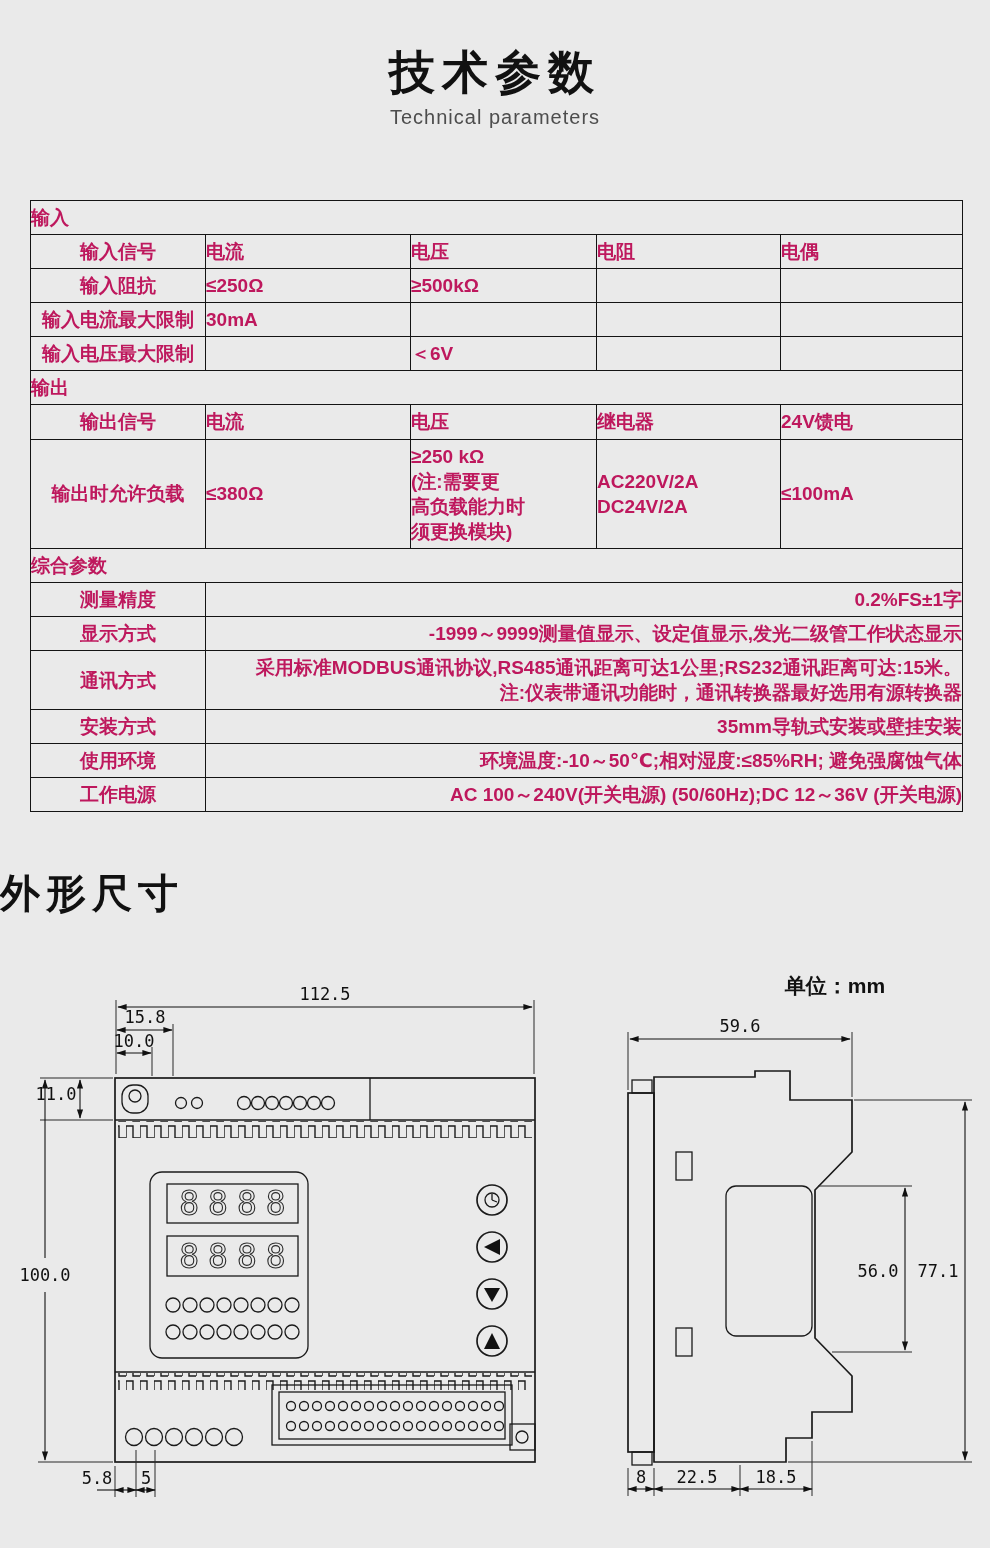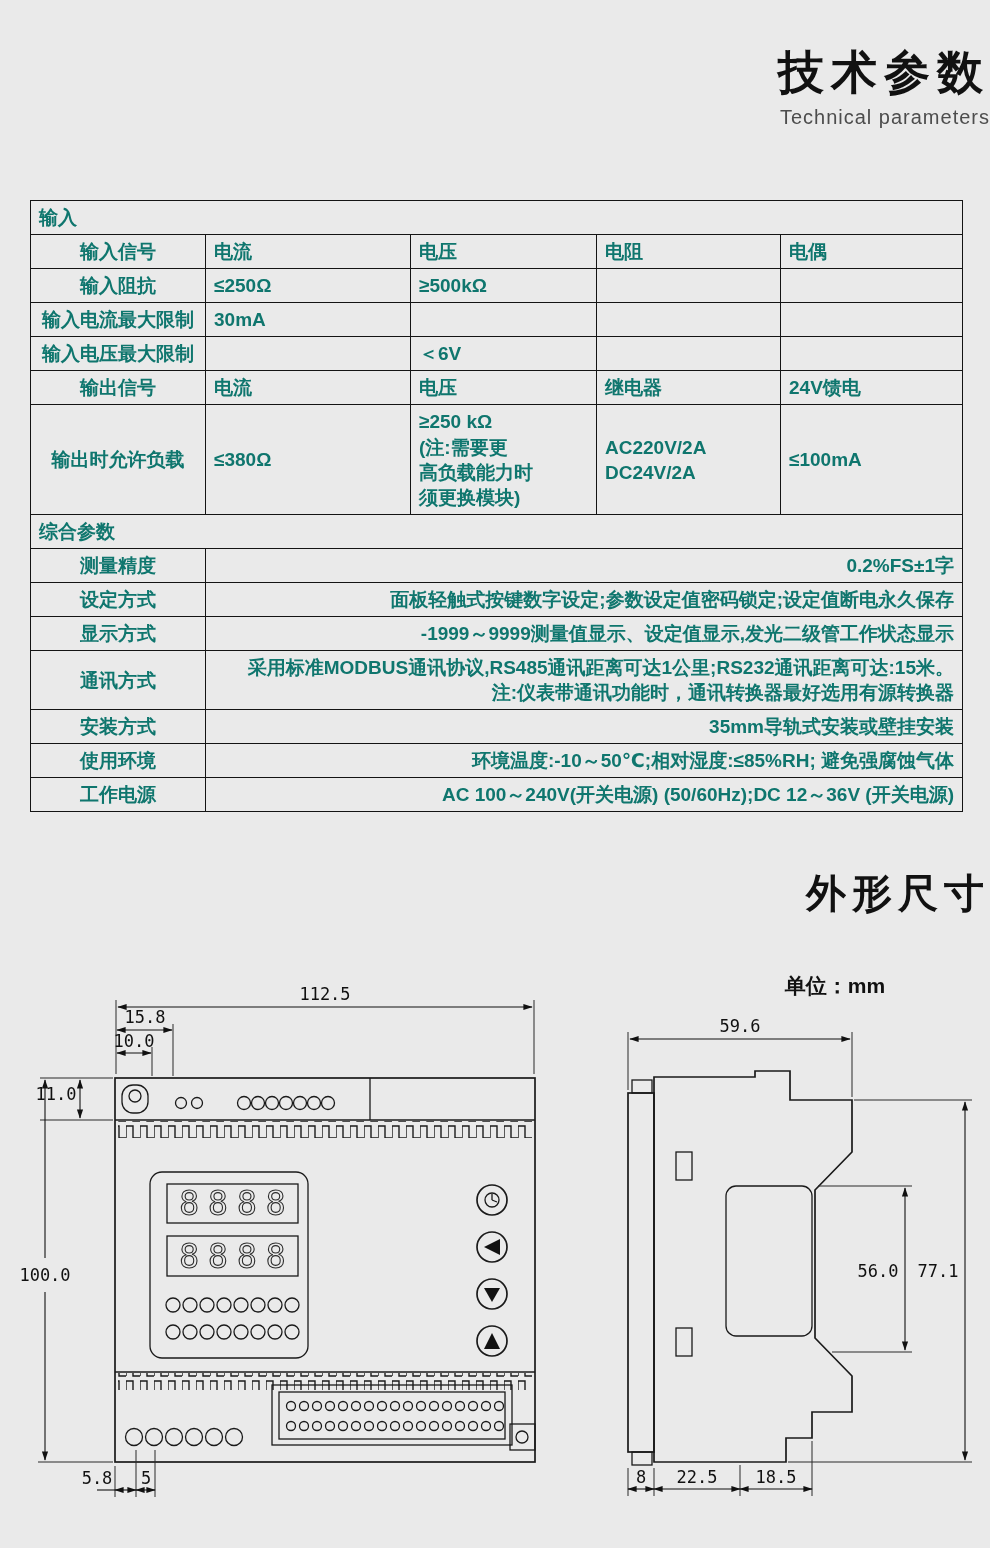--- a/index.html
+++ b/index.html
@@ -1,32 +1,32 @@
 <!DOCTYPE html>
 <html><head>
 <meta charset="utf-8">
 <style>
   * { margin:0; padding:0; box-sizing:border-box; }
   body { background:#d9d9d9; font-family:"Liberation Sans","DejaVu Sans",sans-serif; }
   .page { position:relative; width:990px; height:1548px; background:#eaeaea; overflow:hidden; margin:0 auto; }
 
-  header { position:absolute; top:42px; left:0; width:100%; text-align:right; }
+  header { position:absolute; top:42px; left:0; width:100%; text-align:center; }
   h1 { font-size:46px; font-weight:700; color:#111; letter-spacing:7px; }
   .sub { font-size:20px; color:#4d4d4d; margin-top:2px; letter-spacing:1px; }
 
   .tablewrap { position:absolute; top:200px; left:30px; width:932px; }
   table.spec { border-collapse:collapse; width:932px; table-layout:fixed; }
-  table.spec td { border:1.5px solid #141414; font-size:19px; font-weight:700; color:#0f766e;
-                  padding:4px 8px; line-height:1.32; white-space:pre-line; vertical-align:middle;margin-left:24px; }
+  table.spec td { border:1.5px solid #141414; font-size:19px; font-weight:700; color:#be185d;
+                  padding:4px 0; line-height:1.32; white-space:pre-line; vertical-align:middle;margin-left:24px; }
   td.lbl { text-align:center; }
   td.ctr { }
   td.val { text-align:right; }
   tr.sec td { text-align:left; }
 
-  h2.dim-title { position:absolute; top:866px; left:0; width:100%; text-align:right;
+  h2.dim-title { position:absolute; top:866px; left:0; width:100%; text-align:left;
                  font-size:40px; font-weight:700; color:#111; letter-spacing:6px; }
 
   svg.drawing { position:absolute; top:960px; left:0; }
   .dev  { stroke:#1a1a1a; stroke-width:1.7; fill:none; }
   .dev2 { stroke:#1a1a1a; stroke-width:1.3; fill:none; }
   .ext  { stroke:#2b2b2b; stroke-width:1; fill:none; }
   .dim  { stroke:#111;    stroke-width:1.1; fill:none; }
   svg text { font-family:"DejaVu Sans Mono","Liberation Mono",monospace; font-size:17px; fill:#111; }
   text.unit { font-family:"Liberation Sans","DejaVu Sans",sans-serif; font-size:21px; font-weight:700; }
   text.seg  { font-size:33px; letter-spacing:9px; fill:none; stroke:#2c2c2c; stroke-width:1.1; }
@@ -75,20 +75,23 @@
         <td class="ctr"></td>
         <td class="ctr"></td>
       </tr>
       <tr>
         <td class="lbl">输入电压最大限制</td>
         <td class="ctr"></td>
         <td class="ctr">＜6V</td>
         <td class="ctr"></td>
         <td class="ctr"></td>
       </tr>
+      <tr class="sec">
+            <td colspan="5">输出</td>
+          </tr>
       <tr>
         <td class="lbl">输出信号</td>
         <td class="ctr">电流</td>
         <td class="ctr">电压</td>
         <td class="ctr">继电器</td>
         <td class="ctr">24V馈电</td>
       </tr>
       <tr>
         <td class="lbl">输出时允许负载</td>
         <td class="ctr">≤380Ω</td>
@@ -99,24 +102,20 @@
         <td class="ctr">AC220V/2A
 DC24V/2A</td>
         <td class="ctr">≤100mA</td>
       </tr>
       <tr class="sec">
             <td colspan="5">综合参数</td>
           </tr>
       <tr>
         <td class="lbl">测量精度</td>
         <td class="val" colspan="4">0.2%FS±1字</td>
-      </tr>
-      <tr>
-        <td class="lbl">设定方式</td>
-        <td class="val" colspan="4">面板轻触式按键数字设定;参数设定值密码锁定;设定值断电永久保存</td>
       </tr>
       <tr>
         <td class="lbl">显示方式</td>
         <td class="val" colspan="4">-1999～9999测量值显示、设定值显示,发光二级管工作状态显示</td>
       </tr>
       <tr>
         <td class="lbl">通讯方式</td>
         <td class="val" colspan="4">采用标准MODBUS通讯协议,RS485通讯距离可达1公里;RS232通讯距离可达:15米。
 注:仪表带通讯功能时，通讯转换器最好选用有源转换器</td>
       </tr>

